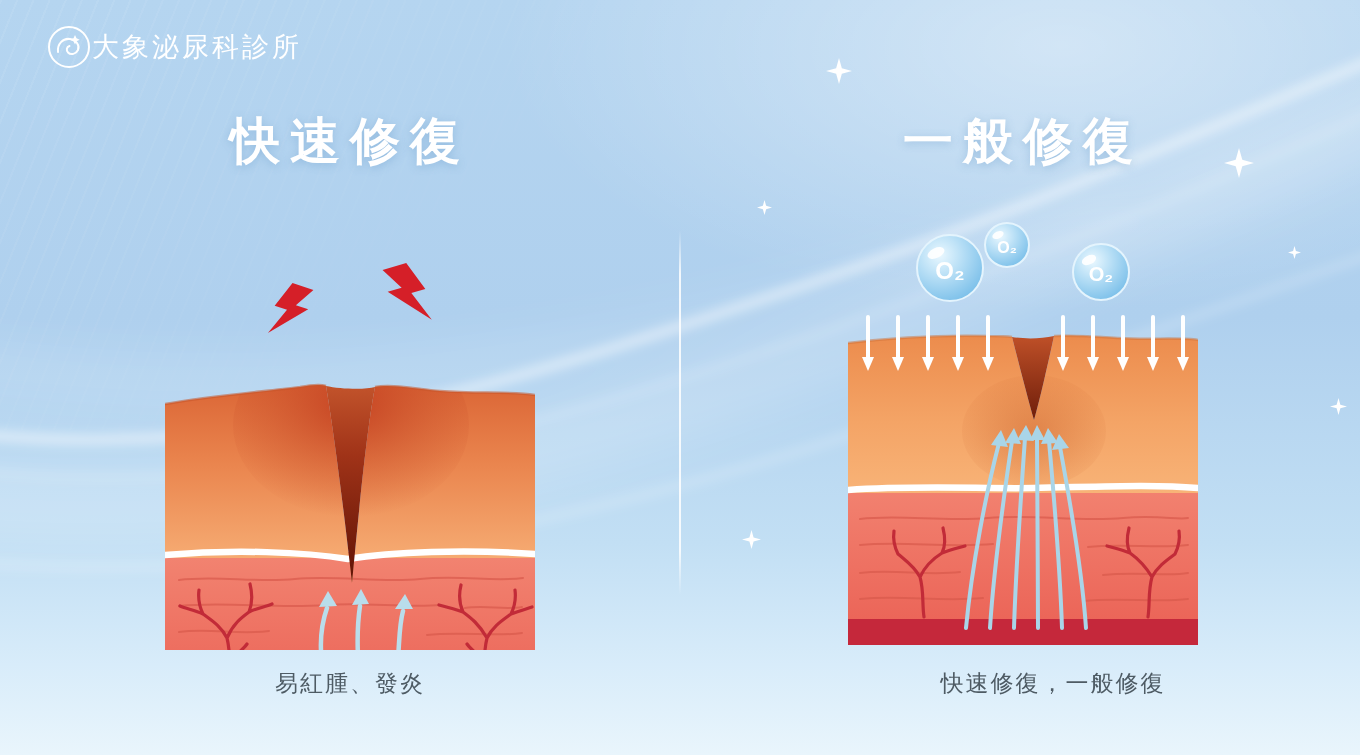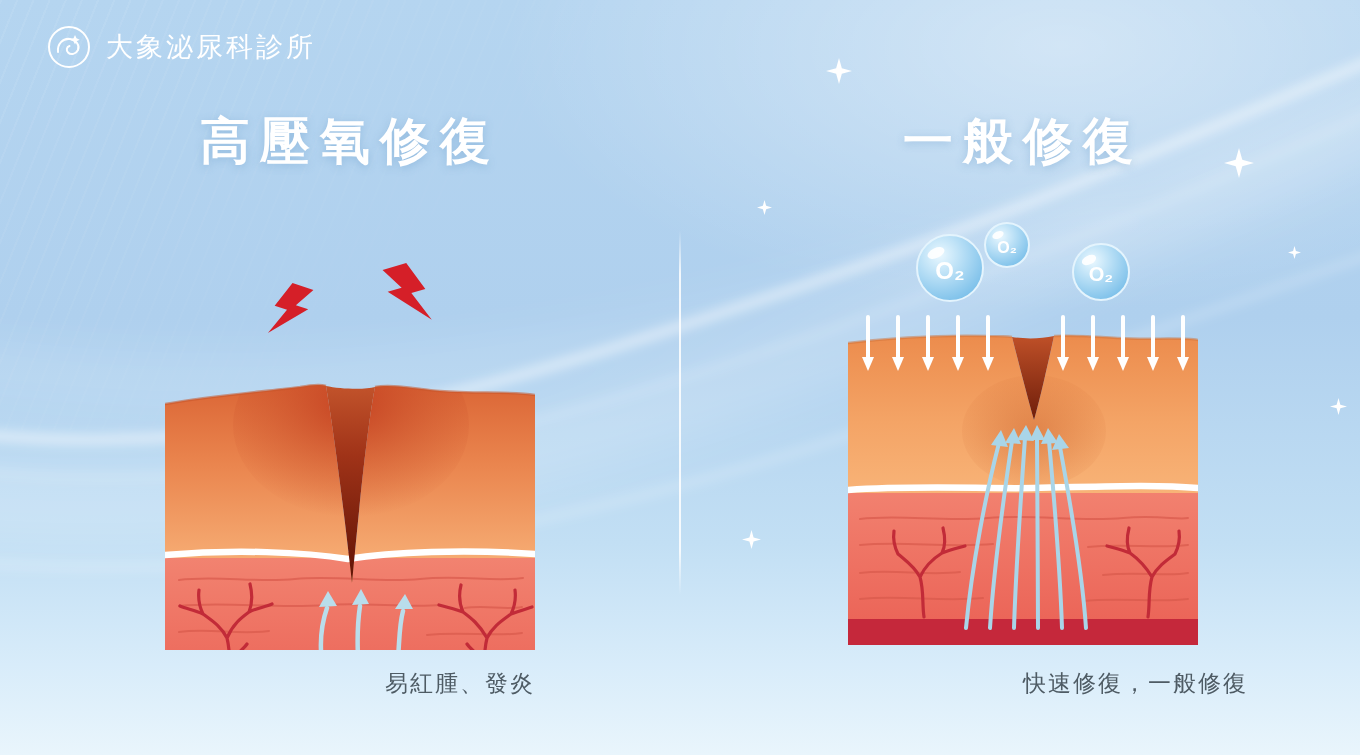--- a/index.html
+++ b/index.html
@@ -9,28 +9,28 @@
     background:linear-gradient(180deg,#b5d5f0 0%,#afd0ee 42%,#c2dff4 72%,#d8ecfa 88%,#e9f5fc 100%);
   }
   .stage{position:absolute;inset:0;width:1360px;height:755px;}
   .glowTR{position:absolute;inset:0;pointer-events:none;
     background:radial-gradient(ellipse 900px 430px at 78% 6%, rgba(255,255,255,0.40), rgba(255,255,255,0) 62%);}
   .hatch{position:absolute;left:0;top:0;width:600px;height:430px;pointer-events:none;
     background:repeating-linear-gradient(112deg, rgba(255,255,255,0.08) 0 2px, rgba(255,255,255,0) 2px 15px);
     -webkit-mask-image:linear-gradient(135deg,#000 5%,transparent 75%);
     mask-image:linear-gradient(135deg,#000 5%,transparent 75%);}
   .waves{position:absolute;inset:0;pointer-events:none;}
-  .logo{position:absolute;left:46px;top:24px;display:flex;align-items:center;gap:14px;}
+  .logo{position:absolute;left:46px;top:24px;display:flex;align-items:center;gap:0;}
   .logo-name{color:#ffffff;font-size:27px;letter-spacing:3px;font-weight:500;}
   .panel-title{position:absolute;top:108px;text-align:center;color:#ffffff;
     font-size:50px;font-weight:900;letter-spacing:10px;
     text-shadow:0 2px 8px rgba(110,160,205,0.45);}
   .title-left{left:150px;width:400px;}
   .title-right{left:828px;width:390px;}
-  .caption{position:absolute;top:668px;text-align:right;color:#4e5b64;font-size:23px;letter-spacing:2px;}
+  .caption{position:absolute;top:668px;text-align:center;color:#4e5b64;font-size:23px;letter-spacing:2px;}
   .caption-left{left:165px;width:370px;}
   .caption-right{left:858px;width:390px;}
   .divider{position:absolute;left:679px;top:230px;width:2px;height:365px;
     background:linear-gradient(180deg,rgba(255,255,255,0) 0%,rgba(255,255,255,0.85) 12%,rgba(255,255,255,0.85) 88%,rgba(255,255,255,0) 100%);}
   .sparkle{position:absolute;background:#ffffff;
     clip-path:polygon(50% 0%,61% 39%,100% 50%,61% 61%,50% 100%,39% 61%,0% 50%,39% 39%);
     filter:drop-shadow(0 0 4px rgba(255,255,255,0.9));}
   .skin-svg{position:absolute;}
   svg text{font-family:"Liberation Sans","DejaVu Sans",sans-serif;}
 </style>
@@ -71,21 +71,21 @@
 
   <div class="logo">
     <svg width="46" height="46" viewBox="0 0 46 46">
       <circle cx="23" cy="23" r="20" stroke="#ffffff" stroke-width="2" fill="none"></circle>
       <path d="M12,28 C11,20 17,14 24,15 C30,16 34,21 32,26 C30,30 25,31.5 22,28.5 C20,26 20.5,23 23.5,22" stroke="#ffffff" stroke-width="2" fill="none" stroke-linecap="round"></path>
       <path d="M29,11 l1.5,3.2 3.2,1.5 -3.2,1.5 -1.5,3.2 -1.5,-3.2 -3.2,-1.5 3.2,-1.5 z" fill="#ffffff"></path>
     </svg>
     <div class="logo-name">大象泌尿科診所</div>
   </div>
 
-  <div class="panel-title title-left">高壓氧修復</div>
+  <div class="panel-title title-left">快速修復</div>
   <div class="panel-title title-right">一般修復</div>
 
   <div class="divider"></div>
 
   <svg class="skin-svg" style="left:165px;top:185px;" width="370" height="465" viewBox="0 -130 370 335">
     <defs>
       <linearGradient id="epiL" x1="0" y1="0" x2="0" y2="1">
         <stop offset="0" stop-color="#db6636"></stop>
           <stop offset="0.4" stop-color="#ea854e"></stop>
           <stop offset="1" stop-color="#f9b57c"></stop>

